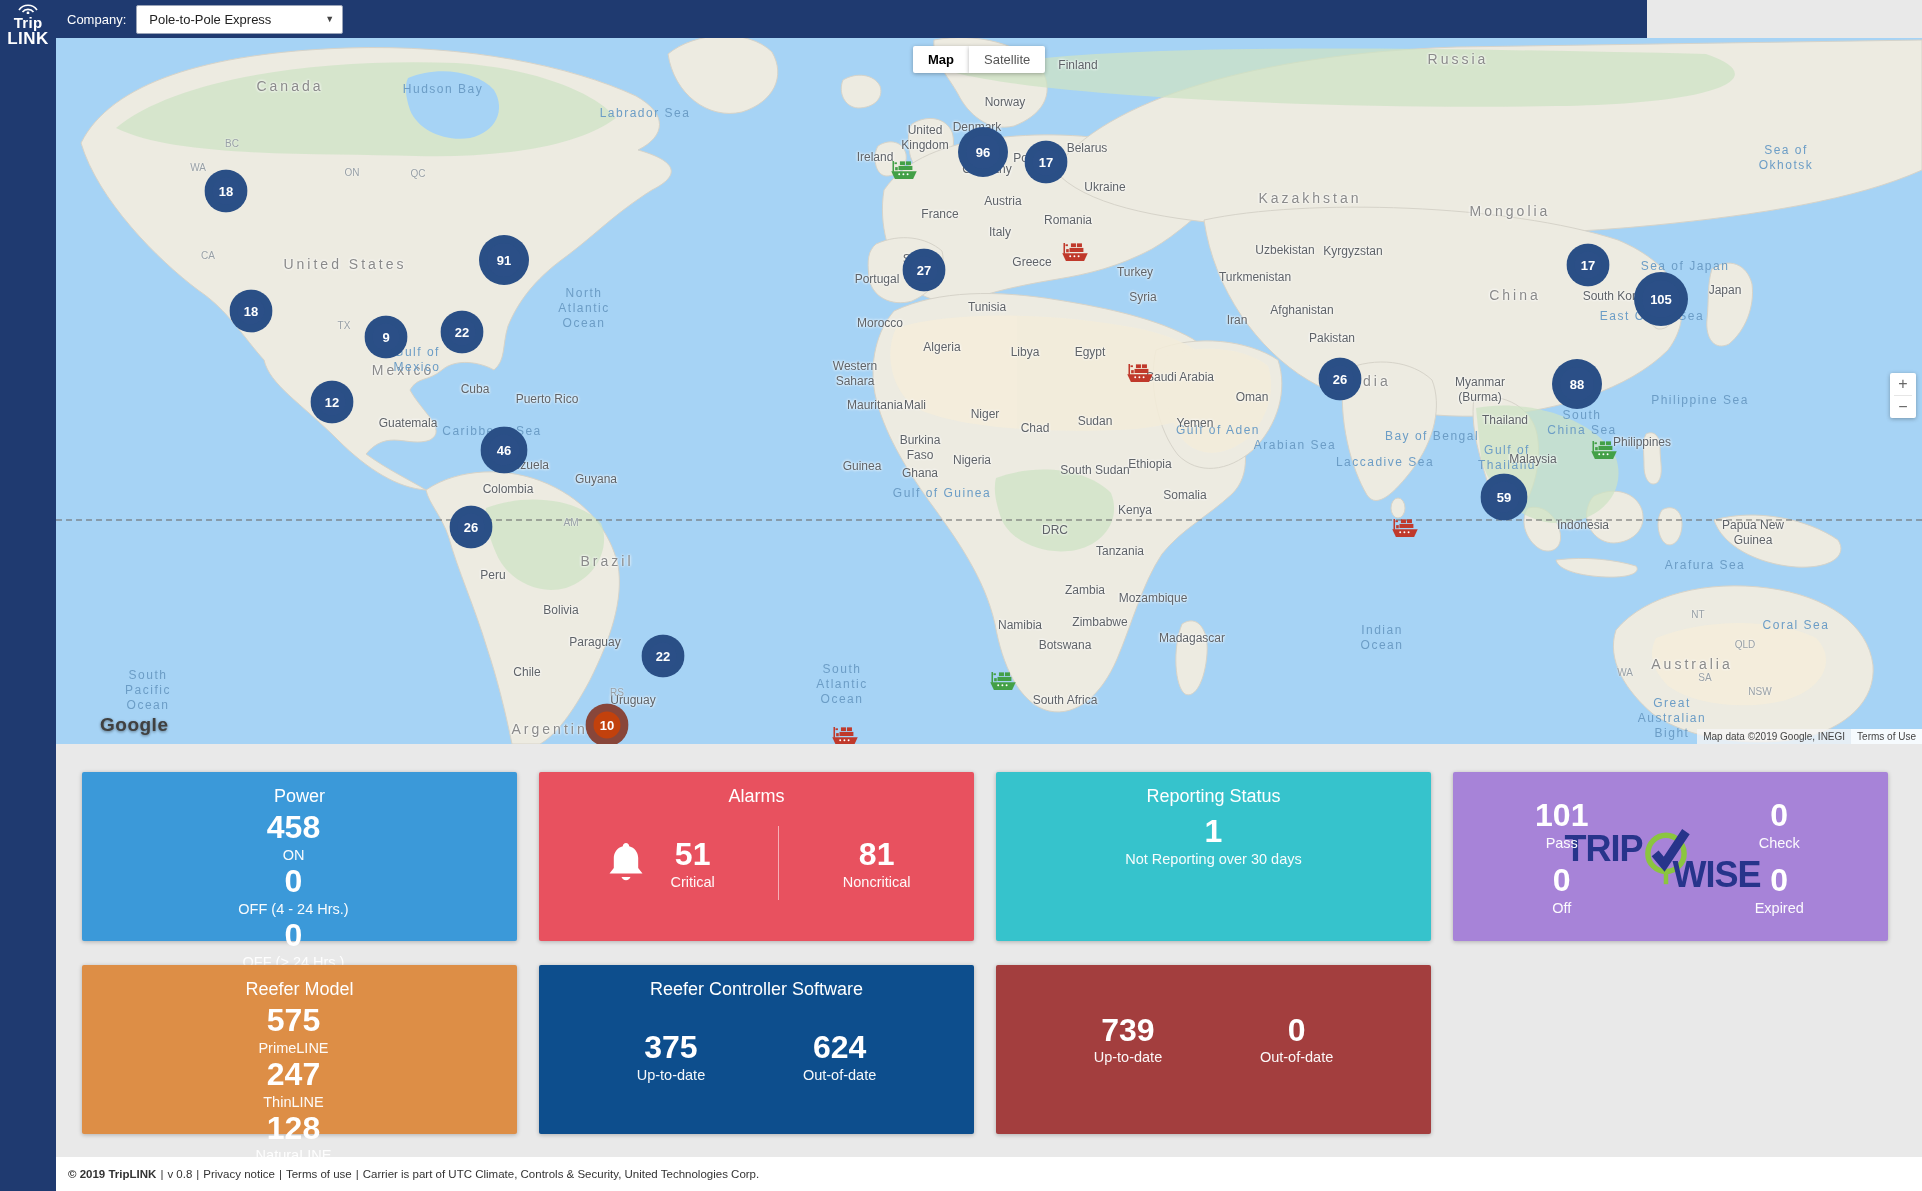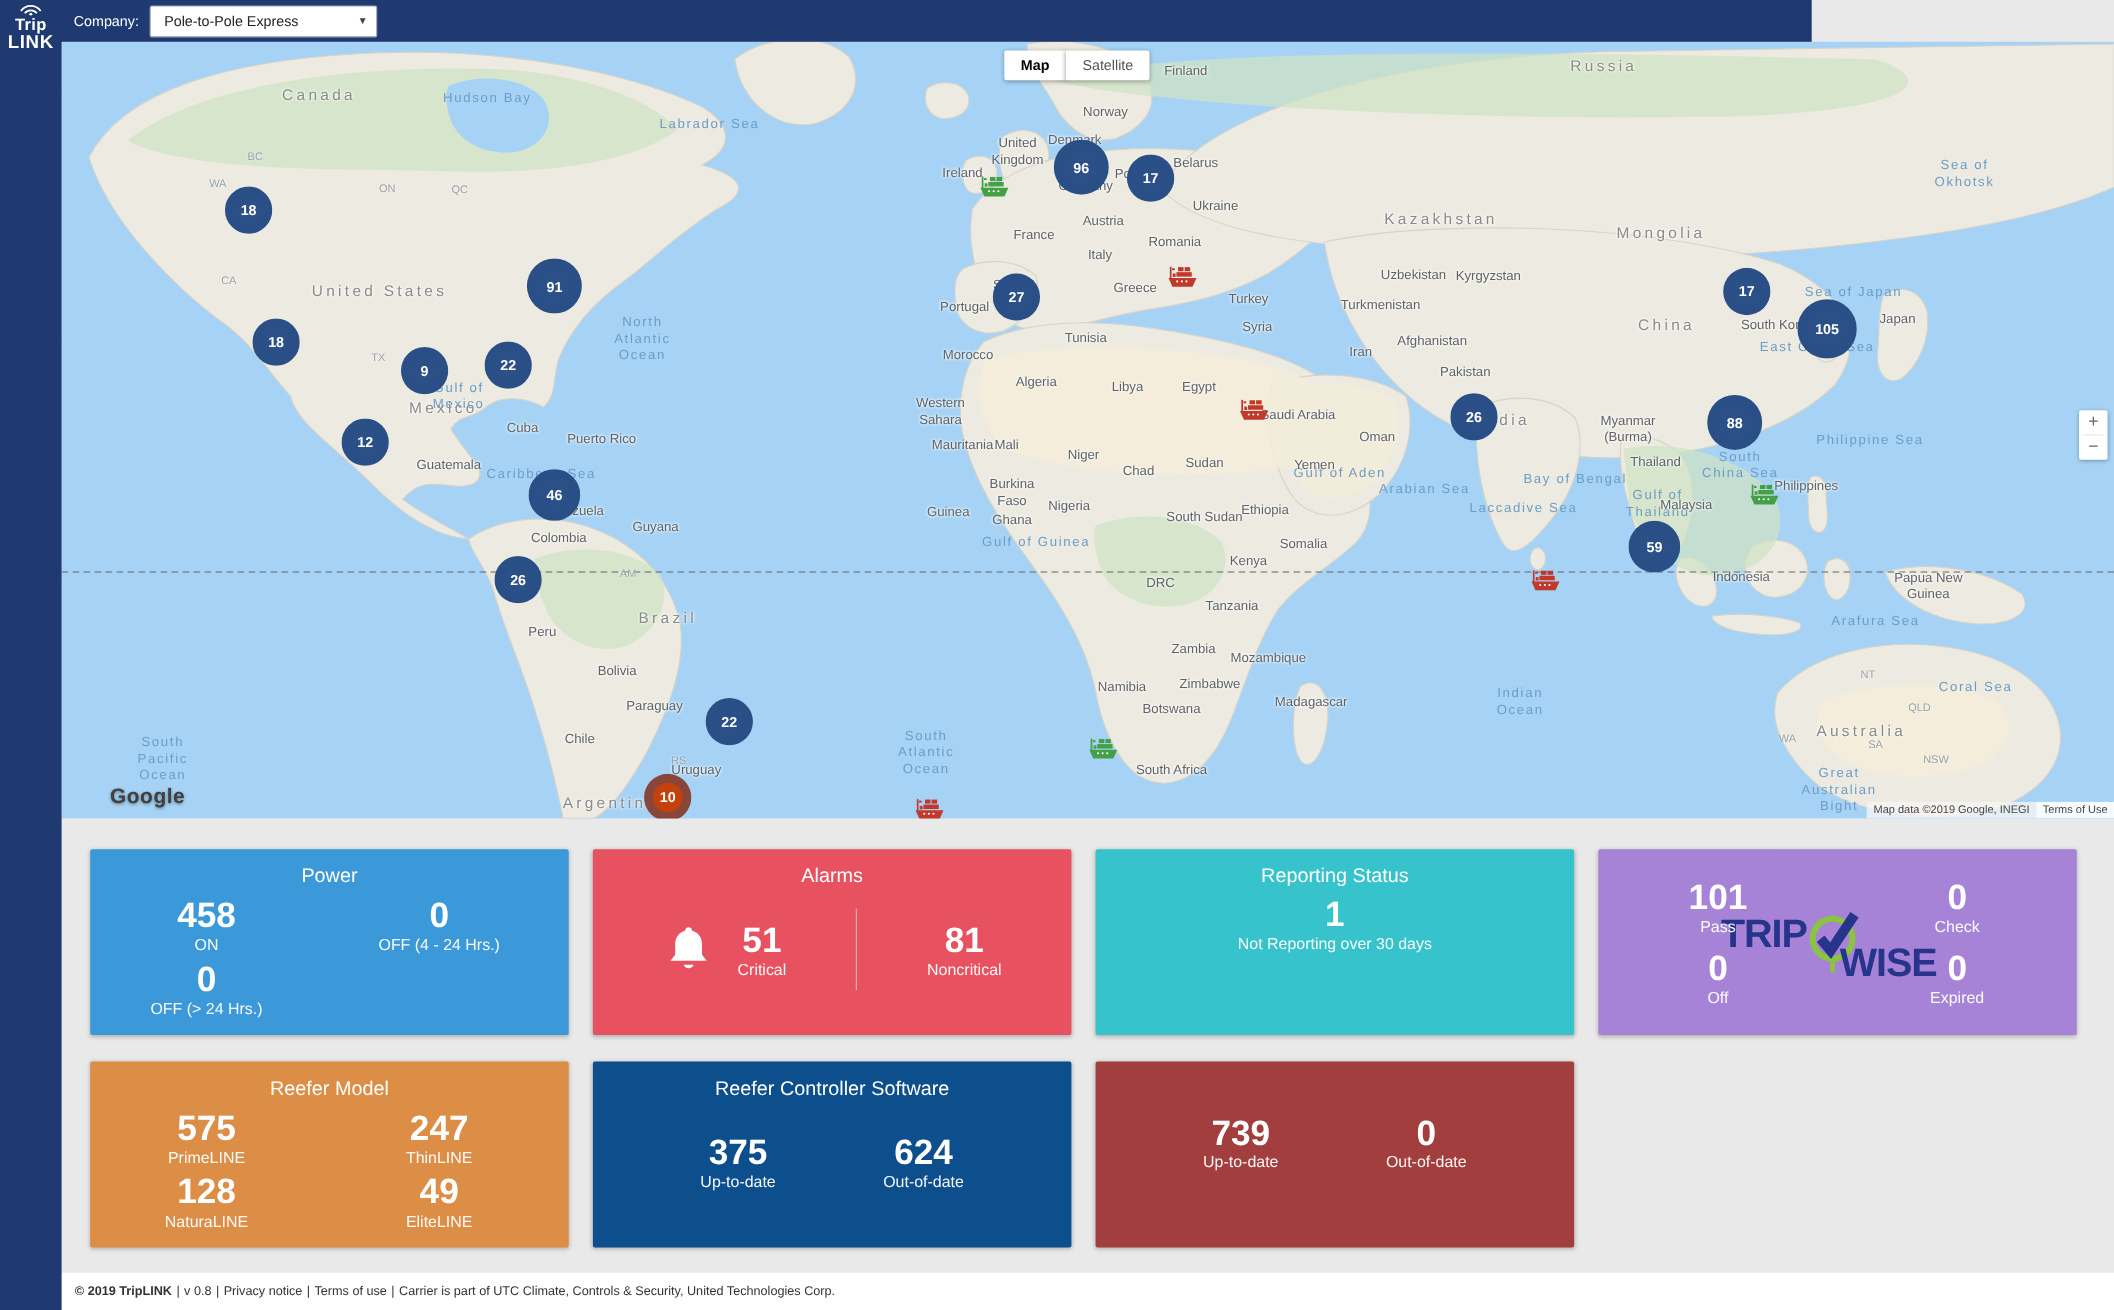--- a/index.html
+++ b/index.html
@@ -49,21 +49,21 @@
   .google-logo{position:absolute;left:8px;bottom:8px;color:#404040;font-size:19px;font-weight:bold;letter-spacing:.5px;
     text-shadow:0 1px 3px rgba(0,0,0,.45);z-index:9;margin-left:36px;}
   .attrib{position:absolute;right:0;bottom:0;display:flex;font-size:10px;z-index:9;}
   .attrib .adata{background:rgba(245,245,245,.8);color:#444;padding:2px 6px;}
   .attrib .aterms{background:rgba(255,255,255,.9);color:#444;padding:2px 6px;cursor:pointer;}
   
   .cards{margin:28px 34px 0 26px;display:grid;grid-template-columns:repeat(4,1fr);gap:24px 22px;}
   .card{height:169px;border-radius:2px;box-shadow:0 1px 4px rgba(0,0,0,.25);color:#fff;position:relative;
     display:flex;flex-direction:column;cursor:pointer;}
   .card-title{text-align:center;font-size:18px;padding-top:14px;}
-  .grid2x2{flex:1;display:grid;grid-template-columns:1fr 1fr;align-content:space-evenly;padding:2px 12px 10px 0;}
+  .grid2x2{flex:1;display:grid;grid-template-columns:1fr;align-content:space-evenly;padding:2px 12px 10px 0;}
   .stat{text-align:center;}
   .stat .v{font-size:32px;font-weight:bold;line-height:1.15;}
   .stat .l{font-size:14.5px;opacity:.96;margin-top:1px;}
   .duo{flex:1;display:flex;align-items:center;justify-content:space-evenly;padding-bottom:22px;position:relative;}
   .vdiv{width:1px;height:74px;background:rgba(255,255,255,.55);}
   .alarm-left{display:flex;align-items:center;gap:22px;}
   .single{flex:1;display:flex;flex-direction:column;align-items:center;justify-content:flex-start;padding-top:6px;}
   .tw-grid{flex:1;display:grid;grid-template-columns:1fr 1fr;align-content:space-evenly;padding:14px 0;position:relative;z-index:2;}
   .tw-logo{position:absolute;left:50%;top:50%;transform:translate(-50%,-50%);display:flex;align-items:center;z-index:1;}
   .tw-trip{font-size:36px;font-weight:bold;color:#27348b;letter-spacing:-1px;transform:translateY(-8px);}

